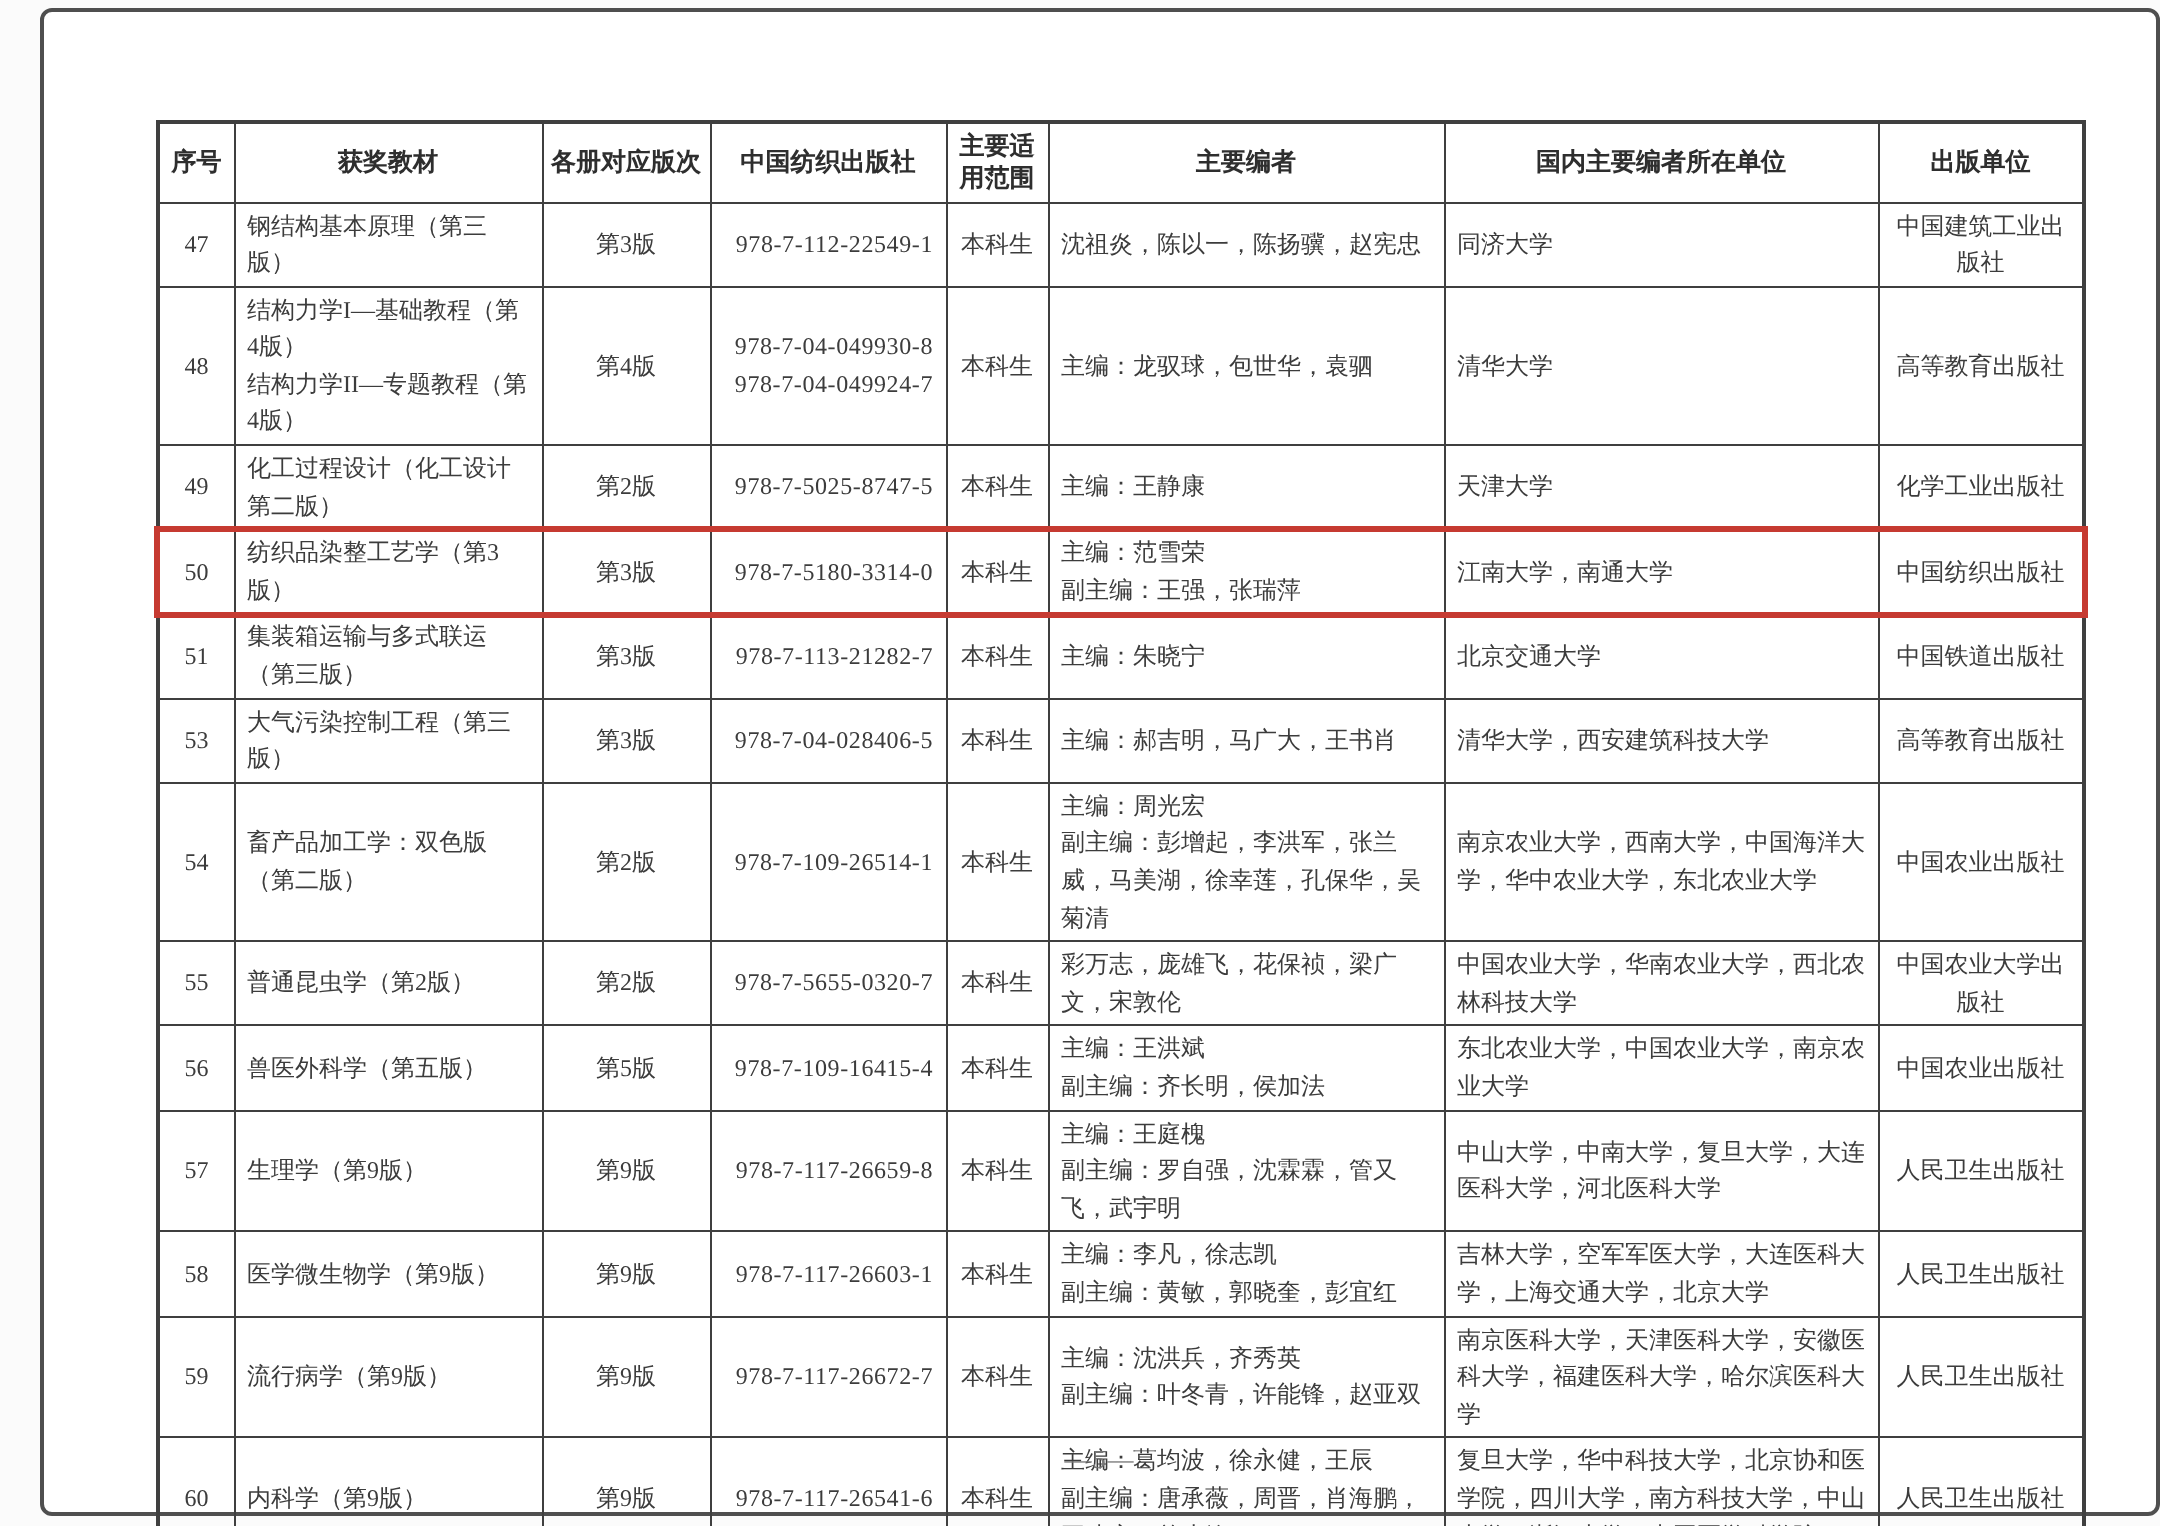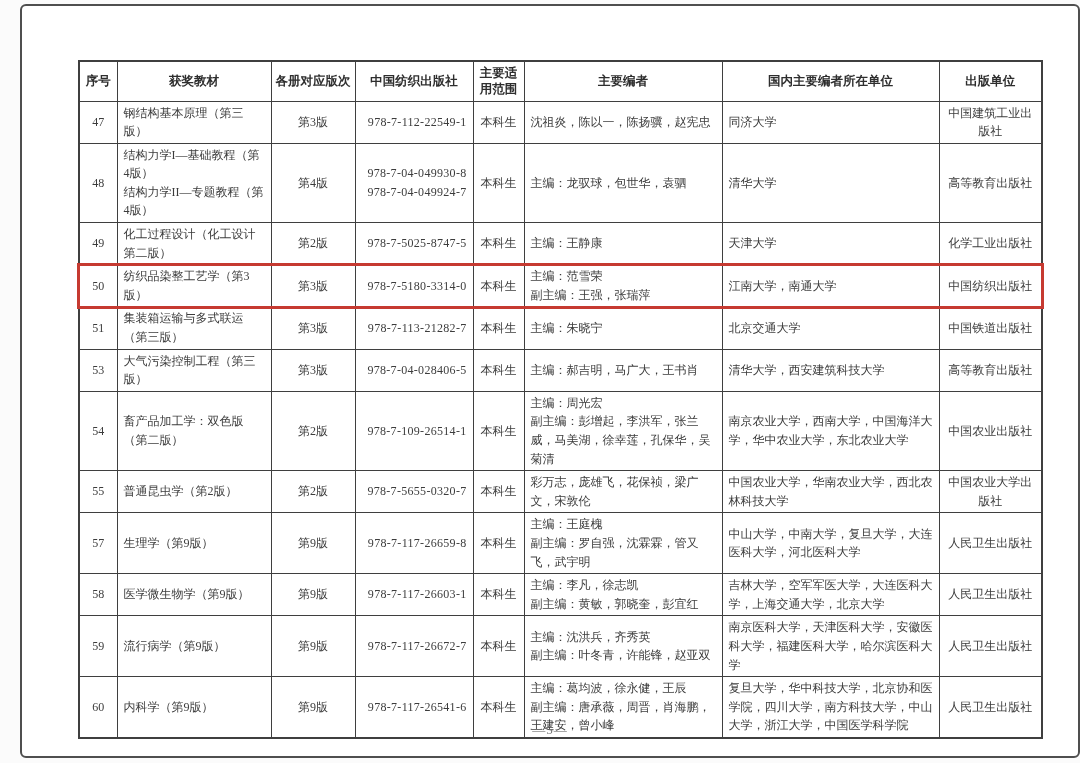--- a/index.html
+++ b/index.html
@@ -133,20 +133,31 @@
           <tr style="height: 36px; padding-left: 14px;">
             <td class="c-no">55</td>
             <td class="c-title">普通昆虫学（第2版）</td>
             <td class="c-edition">第2版</td>
             <td class="c-isbn">978-7-5655-0320-7</td>
             <td class="c-scope">本科生</td>
             <td class="c-editors">彩万志，庞雄飞，花保祯，梁广文，宋敦伦</td>
             <td class="c-units">中国农业大学，华南农业大学，西北农林科技大学</td>
             <td class="c-publisher">中国农业大学出版社</td>
           </tr>
+          <tr style="height: 40px;">
+            <td class="c-no">56</td>
+            <td class="c-title">兽医外科学（第五版）</td>
+            <td class="c-edition">第5版</td>
+            <td class="c-isbn">978-7-109-16415-4</td>
+            <td class="c-scope">本科生</td>
+            <td class="c-editors">主编：王洪斌
+副主编：齐长明，侯加法</td>
+            <td class="c-units">东北农业大学，中国农业大学，南京农业大学</td>
+            <td class="c-publisher">中国农业出版社</td>
+          </tr>
           <tr style="height: 52px;">
             <td class="c-no">57</td>
             <td class="c-title">生理学（第9版）</td>
             <td class="c-edition">第9版</td>
             <td class="c-isbn">978-7-117-26659-8</td>
             <td class="c-scope">本科生</td>
             <td class="c-editors">主编：王庭槐
 副主编：罗自强，沈霖霖，管又飞，武宇明</td>
             <td class="c-units">中山大学，中南大学，复旦大学，大连医科大学，河北医科大学</td>
             <td class="c-publisher">人民卫生出版社</td>

